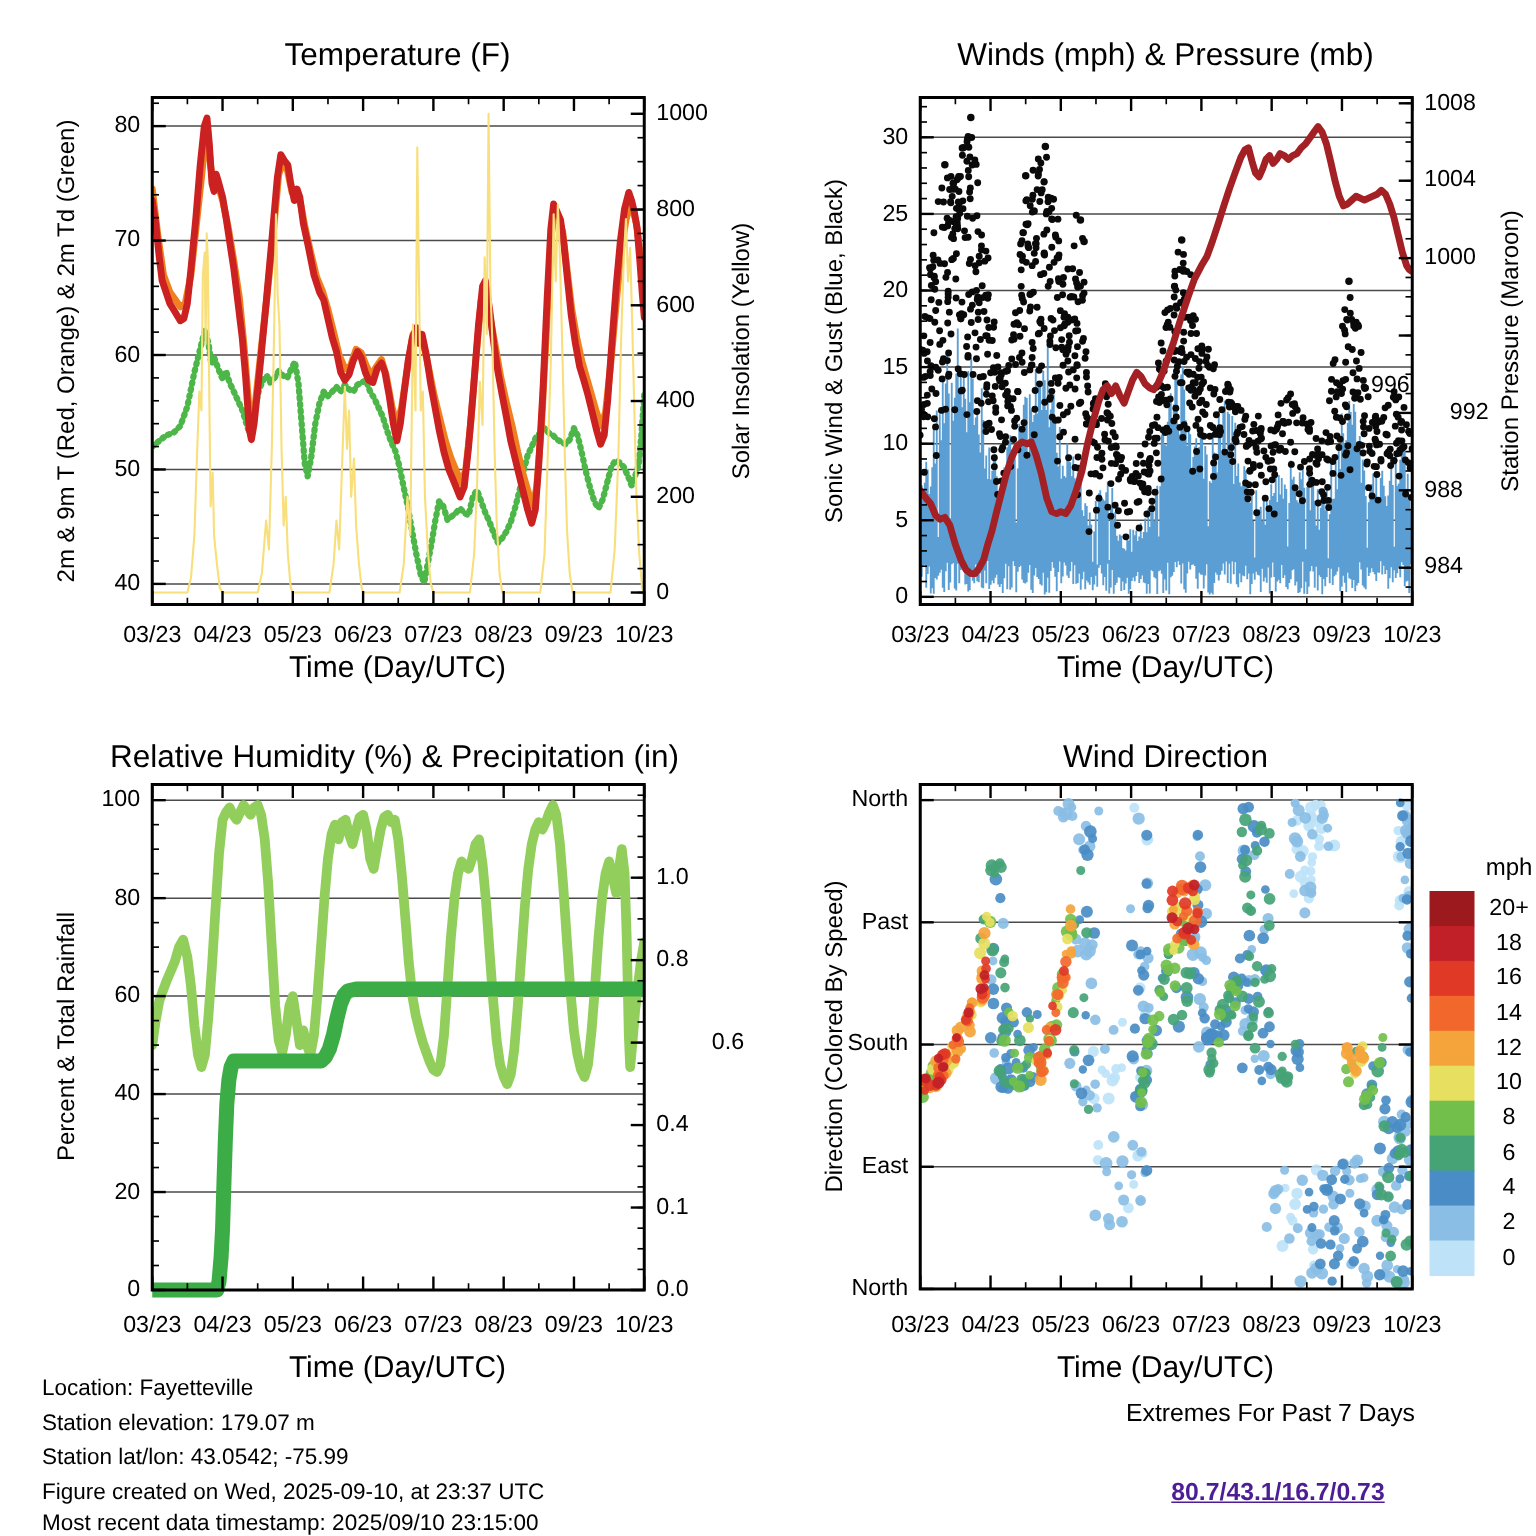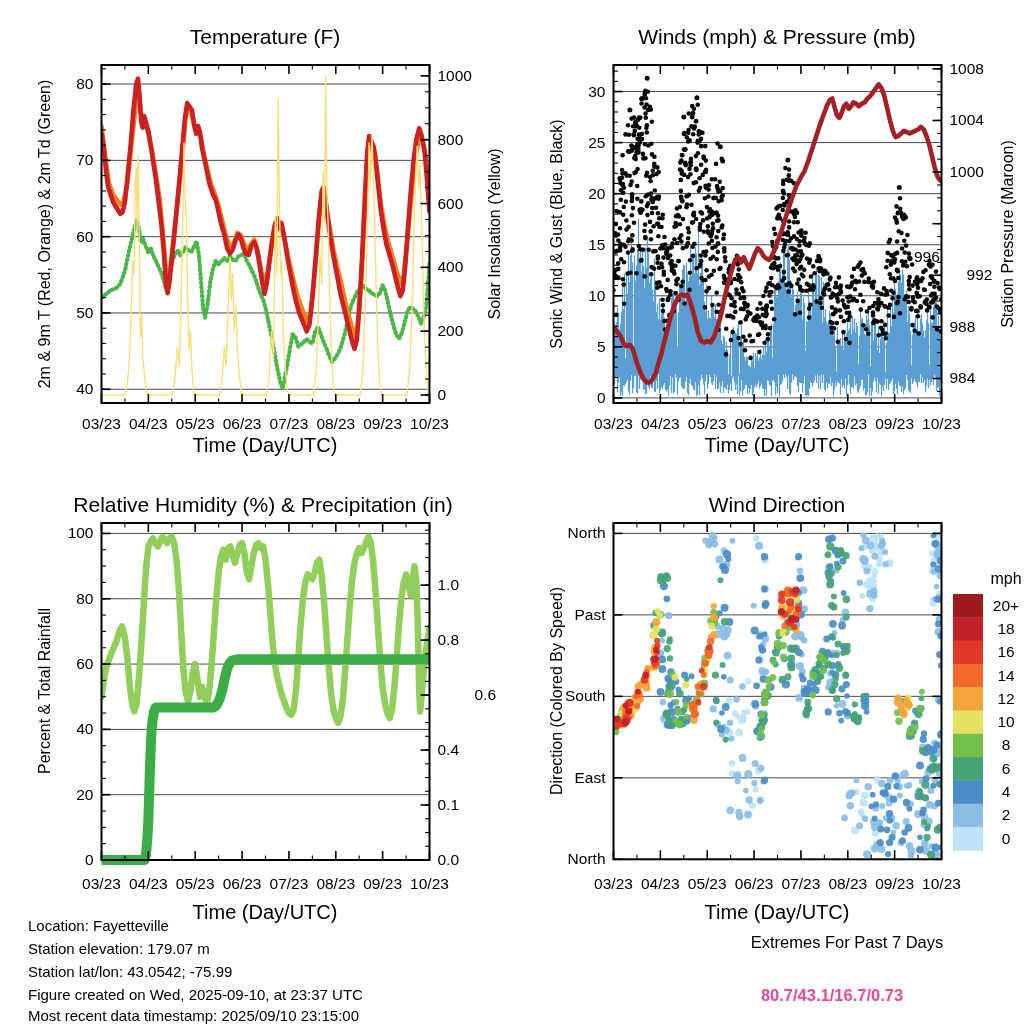--- a/index.html
+++ b/index.html
@@ -2356,21 +2356,21 @@
 
   <div class="cb-title" style="left:984px;top:570px">mph</div>
 
   <div class="footer-line" style="top:917px">Location: Fayetteville</div>
   <div class="footer-line" style="top:940px">Station elevation: 179.07 m</div>
   <div class="footer-line" style="top:963px">Station lat/lon: 43.0542; -75.99</div>
   <div class="footer-line" style="top:986px">Figure created on Wed, 2025-09-10, at 23:37 UTC</div>
   <div class="footer-line" style="top:1007px">Most recent data timestamp: 2025/09/10 23:15:00</div>
 
   <div class="extreme" style="left:847px;top:933px">Extremes For Past 7 Days</div>
-  <div class="extreme extreme-values" id="extreme-values" style="left: 832px; top: 986px; color: #ec4899;">80.7/43.1/16.7/0.73</div>
+  <div class="extreme extreme-values" id="extreme-values" style="left: 852px; top: 986px; color: #4c1d95; text-decoration: underline;">80.7/43.1/16.7/0.73</div>
 <div class="tick-label tick-x" style="left: 73.5px; top: 415px;">03/23</div>
     <div class="tick-label tick-x" style="left: 120.357px; top: 415px;">04/23</div>
     <div class="tick-label tick-x" style="left: 167.214px; top: 415px;">05/23</div>
     <div class="tick-label tick-x" style="left: 214.071px; top: 415px;">06/23</div>
     <div class="tick-label tick-x" style="left: 260.929px; top: 415px;">07/23</div>
     <div class="tick-label tick-x" style="left: 307.786px; top: 415px;">08/23</div>
     <div class="tick-label tick-x" style="left: 354.643px; top: 415px;">09/23</div>
     <div class="tick-label tick-x" style="left: 401.5px; top: 415px;">10/23</div>
     <div class="tick-label tick-yl" style="left: 37.5px; top: 380.266px;">40</div>
     <div class="tick-label tick-yl" style="left: 37.5px; top: 303.968px;">50</div>

